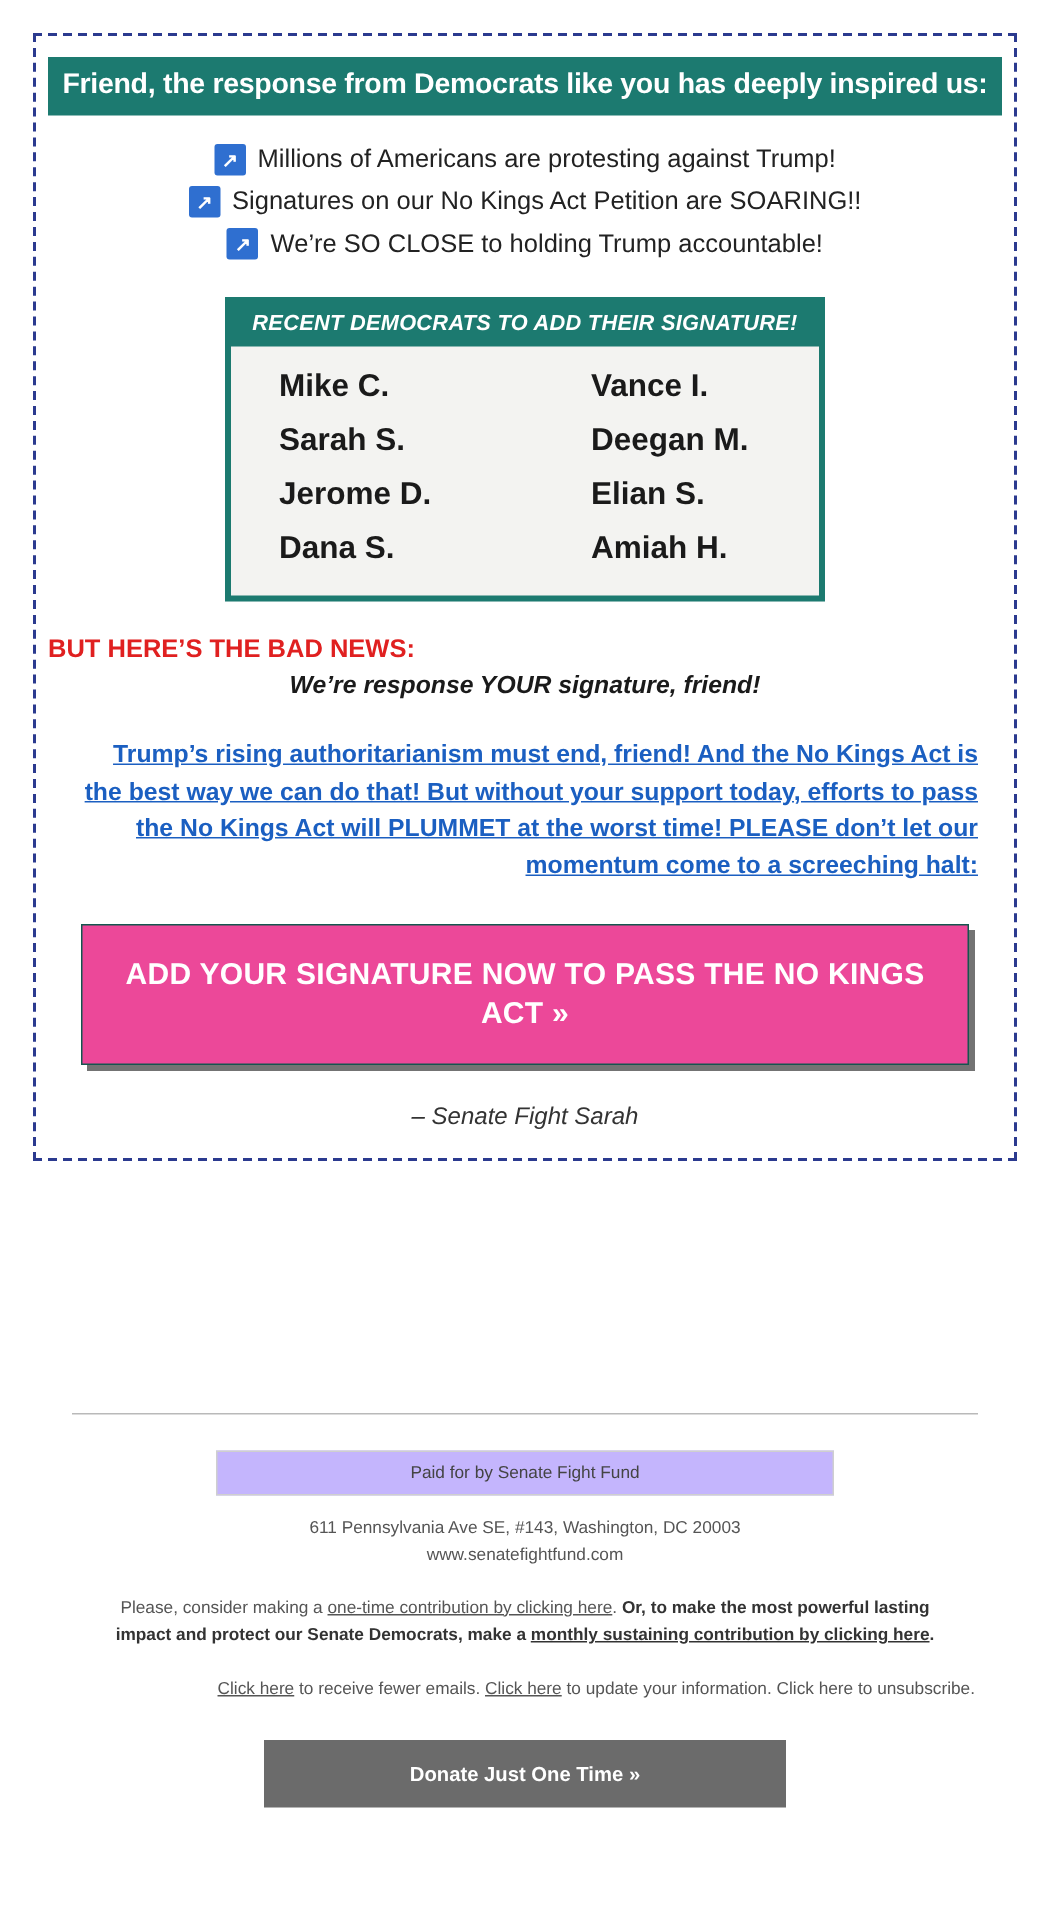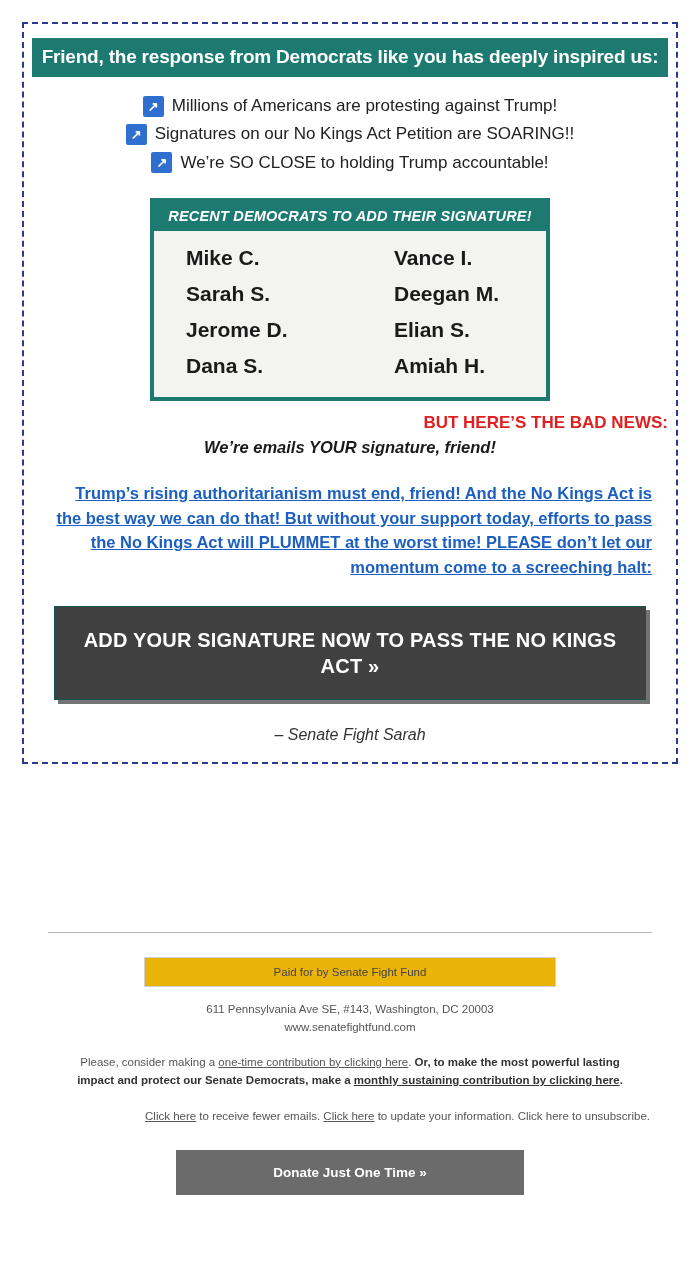--- a/index.html
+++ b/index.html
@@ -91,22 +91,22 @@
     font-size: 21px;
     font-weight: bold;
     color: #1a1a1a;
     padding: 5px 0 5px 4px;
     font-family: "Liberation Sans", sans-serif;
     margin-left: 14px;
   }
   .sig-name.right { padding-left: 30px; }
 
   .bad-news {
-    margin-top: 12px;
-    text-align: right;
+    margin-top: 22px;
+    text-align: left;
     color: #e02020;
     font-weight: bold;
     font-size: 17px;
   }
   .missing {
     margin-top: 5px;
     text-align: center;
     color: #1a1a1a;
     font-weight: bold;
     font-style: italic;
@@ -124,21 +124,21 @@
     text-decoration: underline;
     cursor: pointer;
   }
 
   .cta-wrap {
     margin: 26px 22px 0 22px;
   }
   .cta-button {
     display: block;
     width: 100%;
-    background: #404040;
+    background: #ec4899;
     color: #ffffff;
     border: 1px solid #14564f;
     box-shadow: 4px 4px 0 rgba(0,0,0,0.55);
     text-align: center;
     font-weight: bold;
     font-size: 20px;
     letter-spacing: 0.2px;
     line-height: 1.3;
     padding: 20px 26px;
     text-decoration: none;
@@ -165,21 +165,21 @@
     margin: 168px 48px 0 48px;
   }
   .paid-for {
     margin: 24px auto 0 auto;
     width: 412px;
     border: 1px solid #cfcfcf;
     text-align: center;
     font-size: 11.5px;
     color: #444444;
     padding: 8px 4px;
-    background: #eab308;
+    background: #c4b5fd;
   }
   .address {
     margin-top: 14px;
     text-align: center;
     font-size: 11.5px;
     color: #555555;
     line-height: 1.55;
   }
   .disclaimer {
     margin: 16px auto 0 auto;
@@ -257,21 +257,21 @@
         <div class="sig-name">Sarah S.</div>
         <div class="sig-name right">Deegan M.</div>
         <div class="sig-name">Jerome D.</div>
         <div class="sig-name right">Elian S.</div>
         <div class="sig-name">Dana S.</div>
         <div class="sig-name right">Amiah H.</div>
       </div>
     </div>
 
     <div class="bad-news">BUT HERE’S THE BAD NEWS:</div>
-    <div class="missing">We’re emails YOUR signature, friend!</div>
+    <div class="missing">We’re response YOUR signature, friend!</div>
 
     <a class="body-link" href="#">Trump’s rising authoritarianism must end, friend! And the No Kings Act is the best way we can do that! But without your support today, efforts to pass the No Kings Act will PLUMMET at the worst time! PLEASE don’t let our momentum come to a screeching halt:</a>
 
     <div class="cta-wrap">
       <a class="cta-button" href="#">ADD YOUR SIGNATURE NOW TO PASS THE NO KINGS ACT »</a>
     </div>
 
     <div class="signoff">– Senate Fight Sarah</div>
 
   </div>

